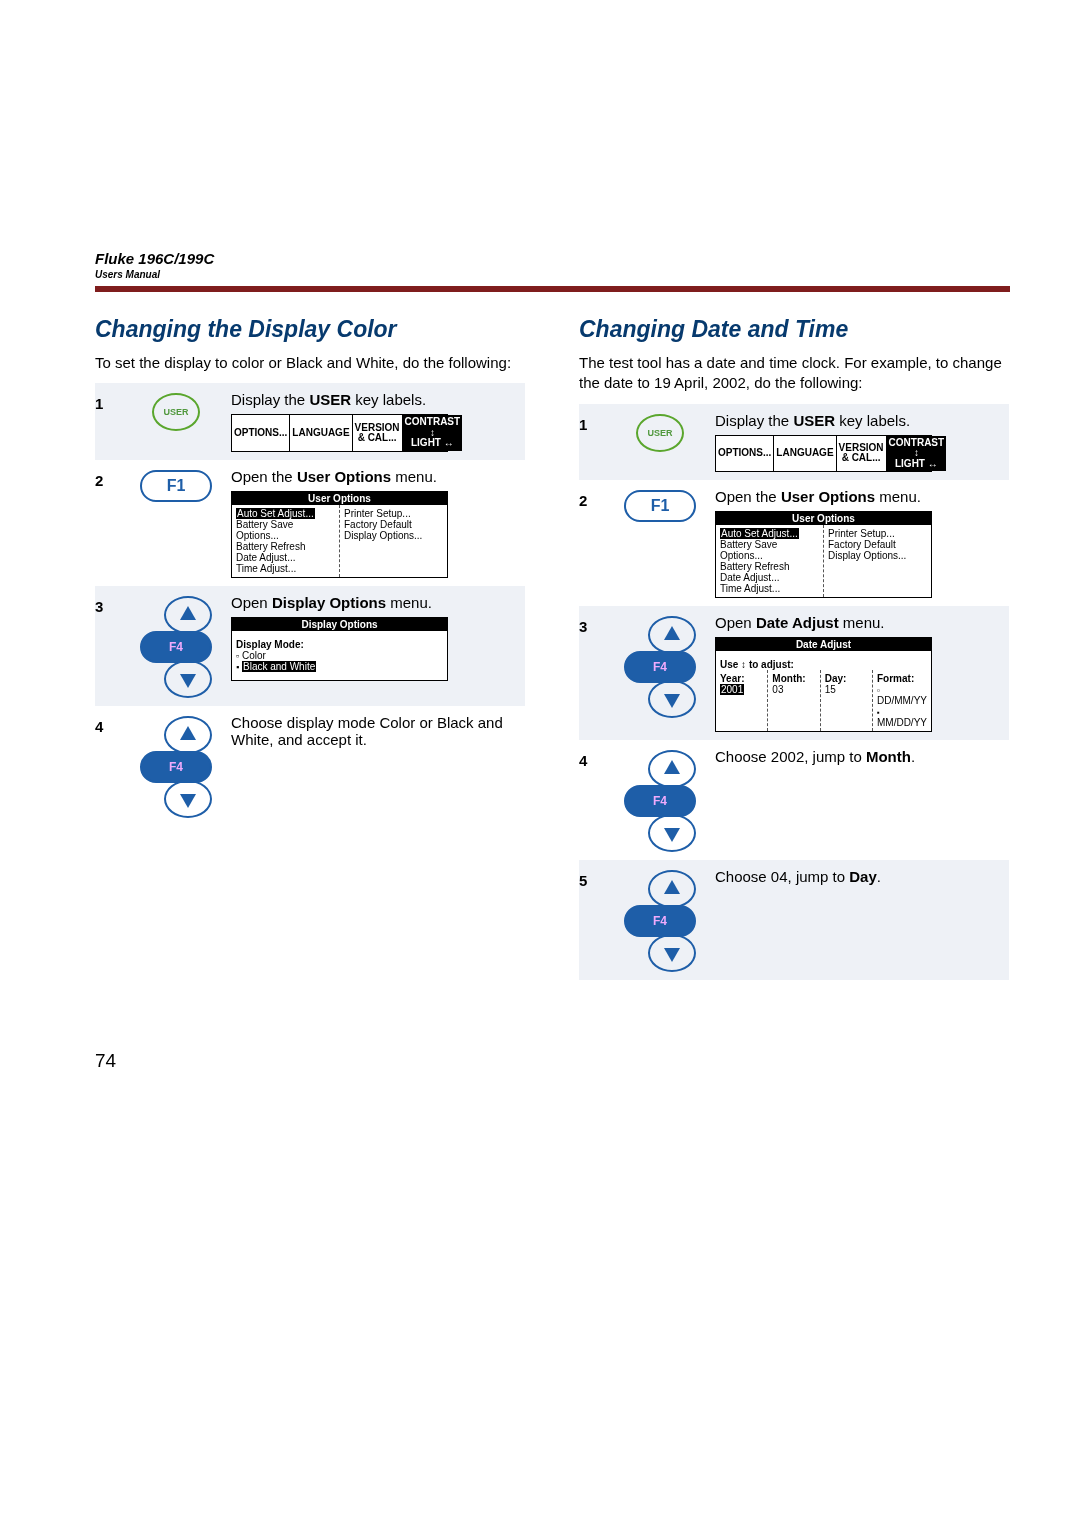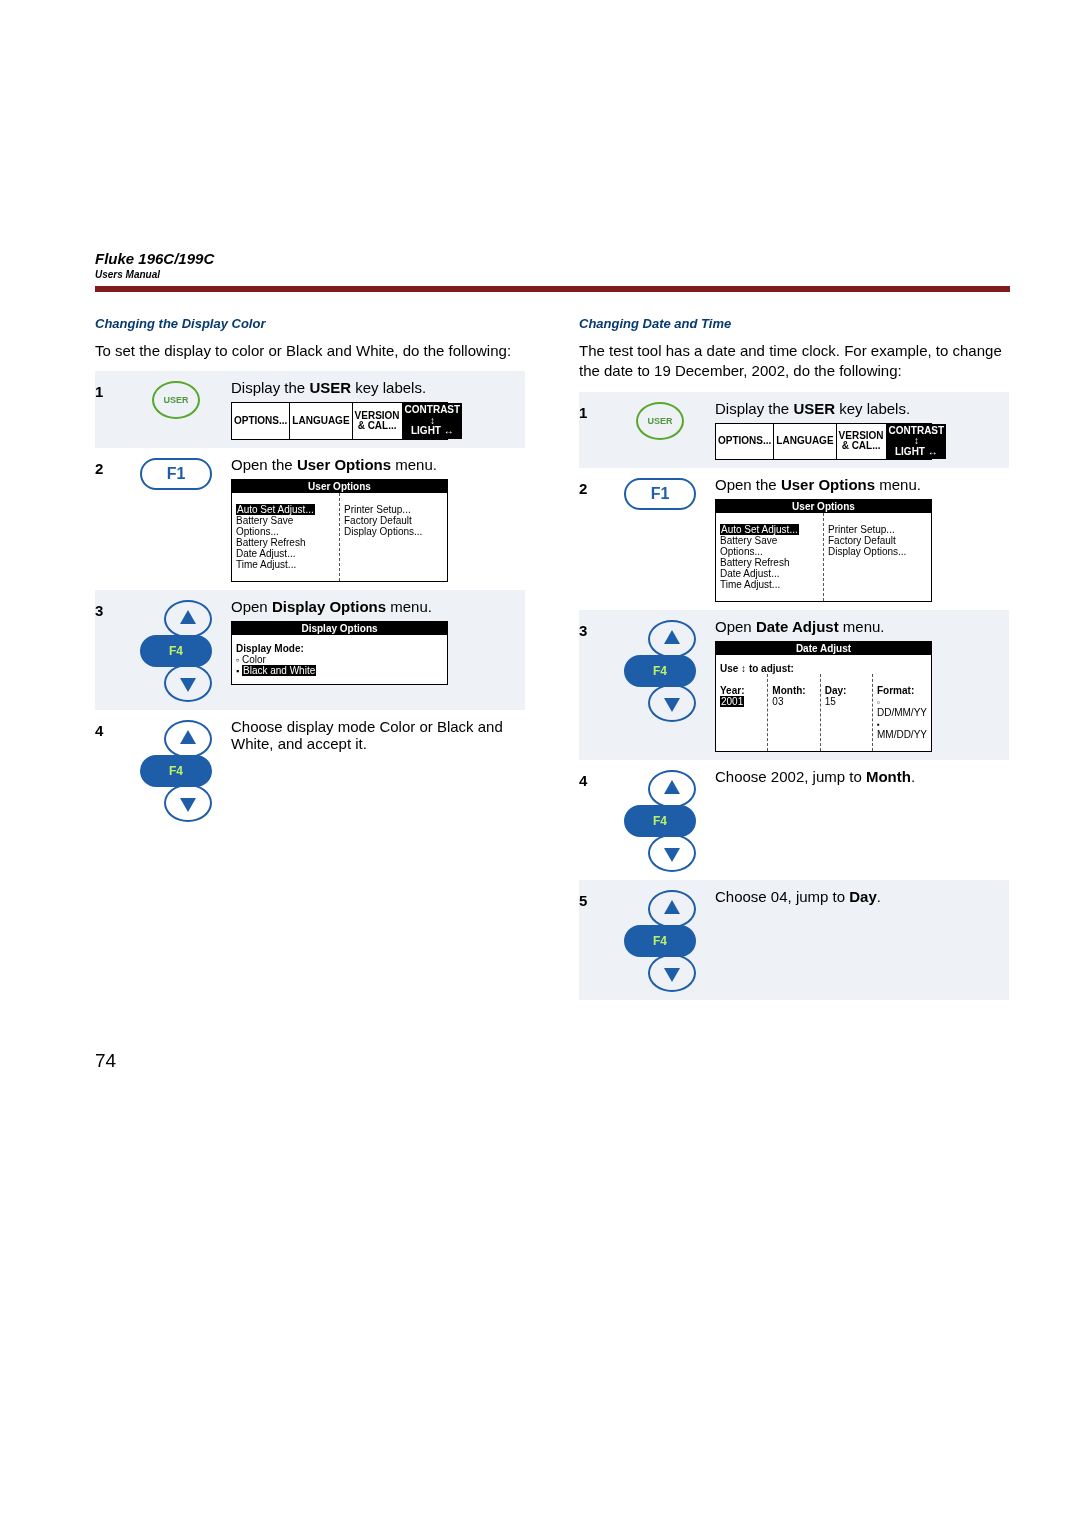--- a/index.html
+++ b/index.html
@@ -34,21 +34,21 @@
     display: flex;
     gap: 54px;
   }
   .col {
     width: 430px;
   }
   .section-title {
     font-weight: bold;
     font-style: italic;
     color: #073a6e;
-    font-size: 13px;
+    font-size: 23px;
     margin: 6px 0 10px 0;
   }
   .intro {
     font-size: 15px;
     line-height: 1.35;
     margin-bottom: 10px;
   }
   .steps {
     display: flex;
     flex-direction: column;
@@ -93,21 +93,21 @@
     width: 68px; height: 28px;
     border: 2px solid #1e5ea8;
     border-radius: 16px;
     display:flex; align-items:center; justify-content:center;
     font-size:16px; color:#1e5ea8; font-weight:bold;
   }
   .arrow-up { width:0;height:0;border-left:8px solid transparent;border-right:8px solid transparent;border-bottom:14px solid #1e5ea8; position:relative; top:-2px;}
   .arrow-down { width:0;height:0;border-left:8px solid transparent;border-right:8px solid transparent;border-top:14px solid #1e5ea8; position:relative; top:14px;}
   .arrow-stack { display:flex; flex-direction:column; gap:3px; align-items:flex-end; position:relative; }
   .arrow-top { width:44px; height:34px; border:2px solid #1e5ea8; border-radius:50%; display:flex; align-items:center; justify-content:center; }
-  .f4-below { width:68px; height:28px; border:2px solid #1e5ea8; border-radius:16px; display:flex; align-items:center; justify-content:center; font-size:12px; color:#bef264; background:#1e5ea8; font-weight:bold; margin-top:-6px; }
+  .f4-below { width:68px; height:28px; border:2px solid #1e5ea8; border-radius:16px; display:flex; align-items:center; justify-content:center; font-size:12px; color:#f0abfc; background:#1e5ea8; font-weight:bold; margin-top:-6px; }
   
   .softkeys {
     display:flex;
     border:1px solid #000;
     background:#fff;
     font-size:10px;
     width: 215px;
   }
   .softkeys > div {
     flex:1;
@@ -129,21 +129,21 @@
   }
   .panel-title {
     background:#000; color:#fff;
     text-align:center; font-weight:bold;
     padding:1px 0;
   }
   .panel-body {
     padding:8px 4px;
   }
   .panel-cols { display:flex; }
-  .panel-cols > div { flex:1; border-left:1px dashed #555; padding:11px 4px;}
+  .panel-cols > div { flex:1; border-left:1px dashed #555; padding:3px 4px;}
   .panel-cols > div:first-child { border-left:none; }
   .hilite { background:#000; color:#fff; padding:0 1px; display:inline-block; }
   .page-num {
     position: absolute;
     left: 95px;
     top: 1050px;
     font-size: 19px;
   }
 </style>
 </head>
@@ -249,21 +249,21 @@
           </div>
           <div class="step-content">
             <div class="step-instr">Choose display mode Color or Black and White, and accept it.</div>
           </div>
         </div>
       </div>
     </div>
 
     <div class="col">
       <div class="section-title">Changing Date and Time</div>
-      <div class="intro">The test tool has a date and time clock. For example, to change the date to 19 December, 2002, do the following:</div>
+      <div class="intro">The test tool has a date and time clock. For example, to change the date to 19 April, 2002, do the following:</div>
 
       <div class="steps">
 
         <div class="step alt">
           <div class="step-num">1</div>
           <div class="step-icons">
             <div class="btn-user">USER</div>
           </div>
           <div class="step-content">
             <div class="step-instr">Display the <b>USER</b> key labels.</div>

